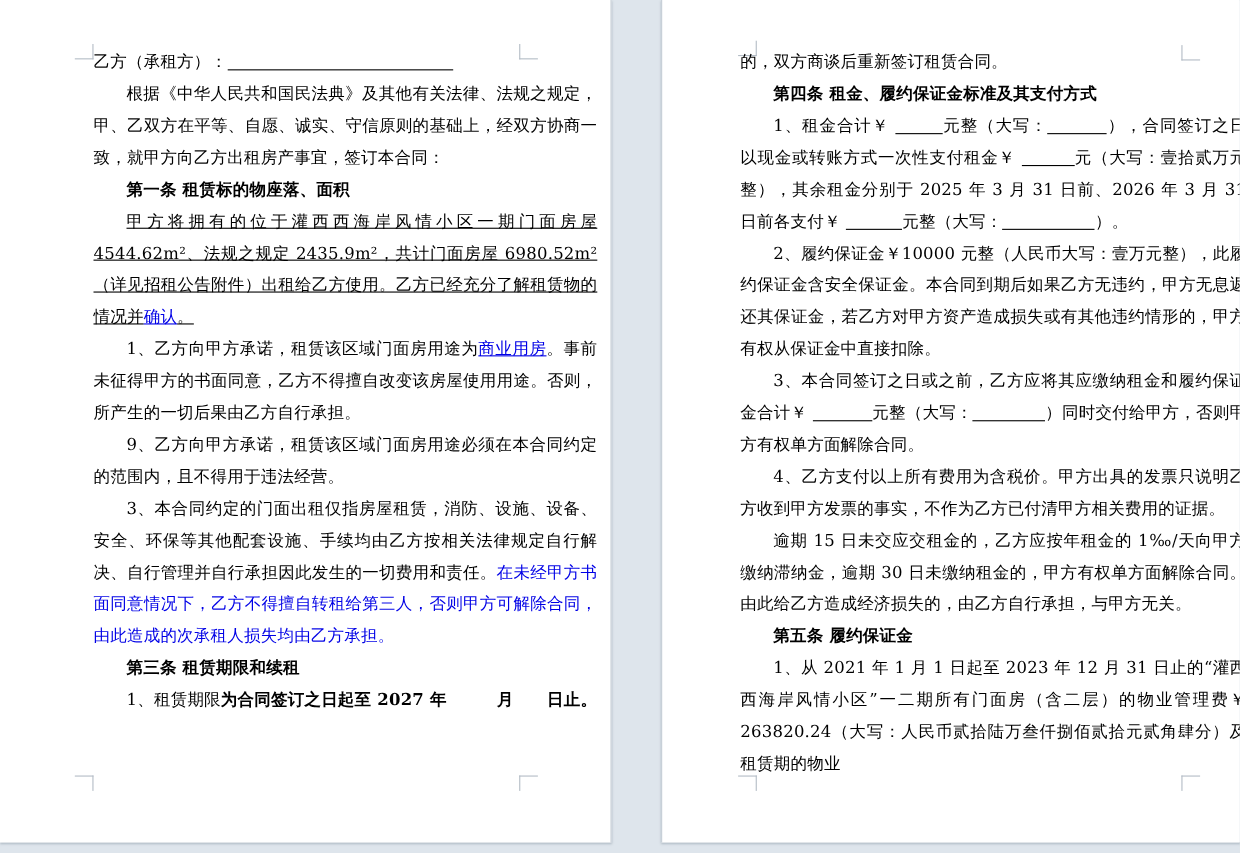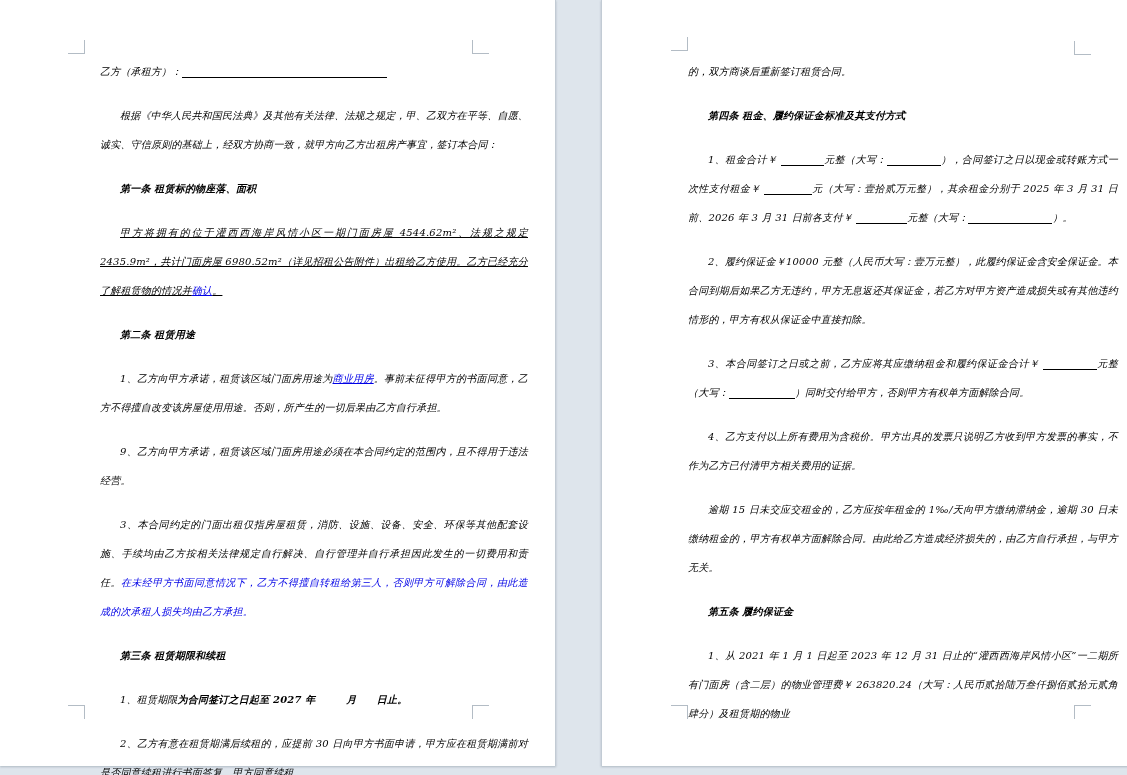--- a/index.html
+++ b/index.html
@@ -23,22 +23,22 @@
   .m-bl{left:68px;top:705px;border-right:1px solid #b3bcc5;border-top:1px solid #b3bcc5;}
   .m-br{left:472px;top:705px;border-left:1px solid #b3bcc5;border-top:1px solid #b3bcc5;}
   .page-right .m-tl{left:69px;top:37px;}
   .page-right .m-bl{left:69px;}
   .page-right .m-tr{top:41px;}
   
   .text-area{position:absolute;top:42px;}
   .page-left  .text-area{left:85px;right:12px;}
   .page-right .text-area{left:71px;right:27px;}
   .para{
-    margin:15px;font-size:10px;line-height:29px;letter-spacing:.2px;
-    color:#000;text-align:justify;font-style:italic;
+    margin:0;font-size:15px;line-height:29px;letter-spacing:.2px;
+    color:#000;text-align:justify;
   }
   .para.indent{text-indent:2em;}
   .para.heading{font-weight:bold;text-indent:2em;}
   .seg-n{}
   .seg-b{font-weight:bold;}
   .seg-u{text-decoration:underline;}
   .seg-c{color:var(--link-blue,#0000e6);}
   .seg-cu{color:var(--link-blue,#0000e6);text-decoration:underline;}
   .blank{
     display:inline-block;height:15px;vertical-align:-3px;
@@ -53,27 +53,25 @@
   <div class="page page-left">
     <div class="mark m-tl"></div>
     <div class="mark m-tr"></div>
     <div class="mark m-bl"></div>
     <div class="mark m-br"></div>
     <div class="text-area">
         <p class="para"><span class="seg-n">乙方（承租方）：</span><span class="blank" style="width: 205px;"></span></p>
         <p class="para indent"><span class="seg-n">根据《中华人民共和国民法典》及其他有关法律、法规之规定，甲、乙双方在平等、自愿、诚实、守信原则的基础上，经双方协商一致，就甲方向乙方出租房产事宜，签订本合同：</span></p>
         <p class="para heading"><span class="seg-b">第一条 租赁标的物座落、面积</span></p>
         <p class="para indent"><span class="seg-u">甲方将拥有的位于灌西西海岸风情小区一期门面房屋 4544.62m²、法规之规定 2435.9m²，共计门面房屋 6980.52m²（详见招租公告附件）出租给乙方使用。乙方已经充分了解租赁物的情况并</span><span class="seg-cu">确认</span><span class="seg-u">。</span></p>
-        <p class="para heading"><span class="seg-b">第二条 租赁用途</span></p>
         <p class="para indent"><span class="seg-n">1、乙方向甲方承诺，租赁该区域门面房用途为</span><span class="seg-cu">商业用房</span><span class="seg-n">。事前未征得甲方的书面同意，乙方不得擅自改变该房屋使用用途。否则，所产生的一切后果由乙方自行承担。</span></p>
         <p class="para indent"><span class="seg-n">9、乙方向甲方承诺，租赁该区域门面房用途必须在本合同约定的范围内，且不得用于违法经营。</span></p>
         <p class="para indent"><span class="seg-n">3、本合同约定的门面出租仅指房屋租赁，消防、设施、设备、安全、环保等其他配套设施、手续均由乙方按相关法律规定自行解决、自行管理并自行承担因此发生的一切费用和责任。</span><span class="seg-c">在未经甲方书面同意情况下，乙方不得擅自转租给第三人，否则甲方可解除合同，由此造成的次承租人损失均由乙方承担。</span></p>
         <p class="para heading"><span class="seg-b">第三条 租赁期限和续租</span></p>
         <p class="para indent"><span class="seg-n">1、租赁期限</span><span class="seg-b">为合同签订之日起至 2027 年　　　月　　日止。</span></p>
-        <p class="para indent"><span class="seg-n">2、乙方有意在租赁期满后续租的，应提前 30 日向甲方书面申请，甲方应在租赁期满前对是否同意续租进行书面答复。甲方同意续租</span></p>
       </div>
   </div>
 
   <div class="page page-right">
     <div class="mark m-tl"></div>
     <div class="mark m-tr"></div>
     <div class="mark m-bl"></div>
     <div class="mark m-br"></div>
     <div class="text-area">
         <p class="para"><span class="seg-n">的，双方商谈后重新签订租赁合同。</span></p>

